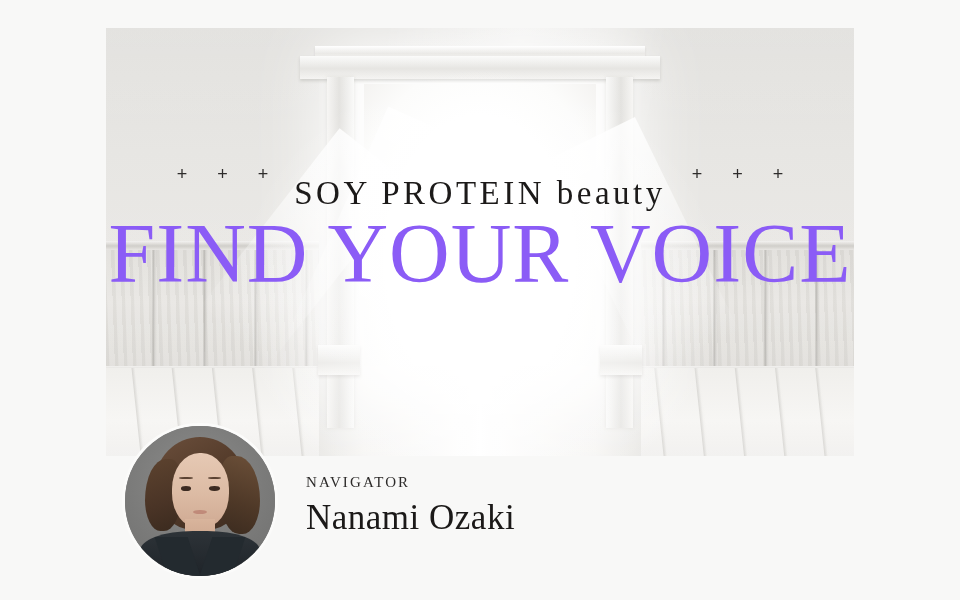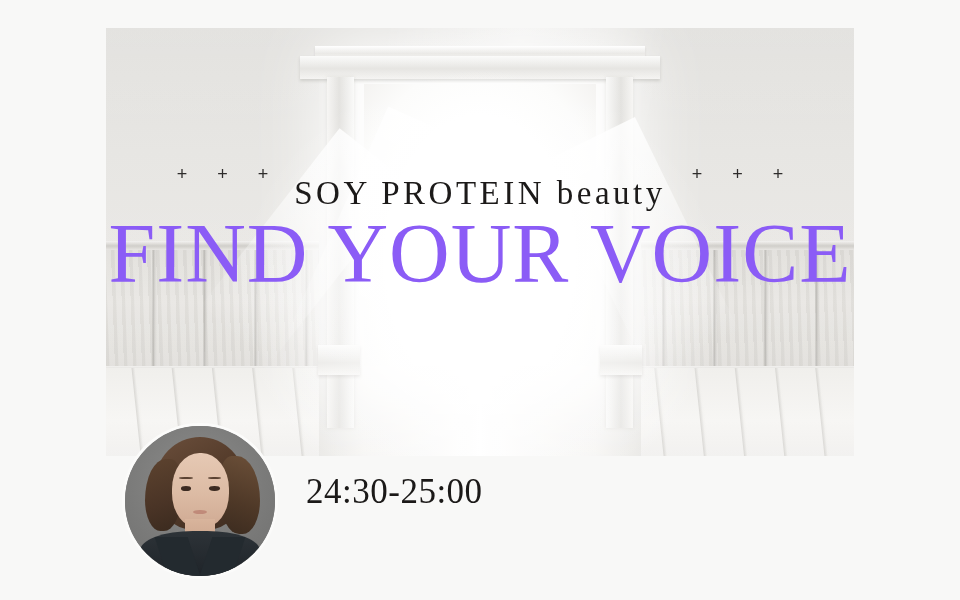--- a/index.html
+++ b/index.html
@@ -306,17 +306,20 @@
     <div class="av-eye av-eye-r"></div>
     <div class="av-lips"></div>
     <div class="av-neck"></div>
     <div class="av-body"></div>
     <div class="av-collar-l"></div>
     <div class="av-collar-r"></div>
   </div>
 
   <div class="footer-info">
     <div class="info-col">
-      <span class="info-value">24:30-25:00</span>
+      <span class="info-label">NAVIGATOR</span>
+      <span class="info-value">Nanami Ozaki</span>
+    </div>
+    <div class="info-col">
     </div>
   </div>
 
 </div>
 
 </body></html>

